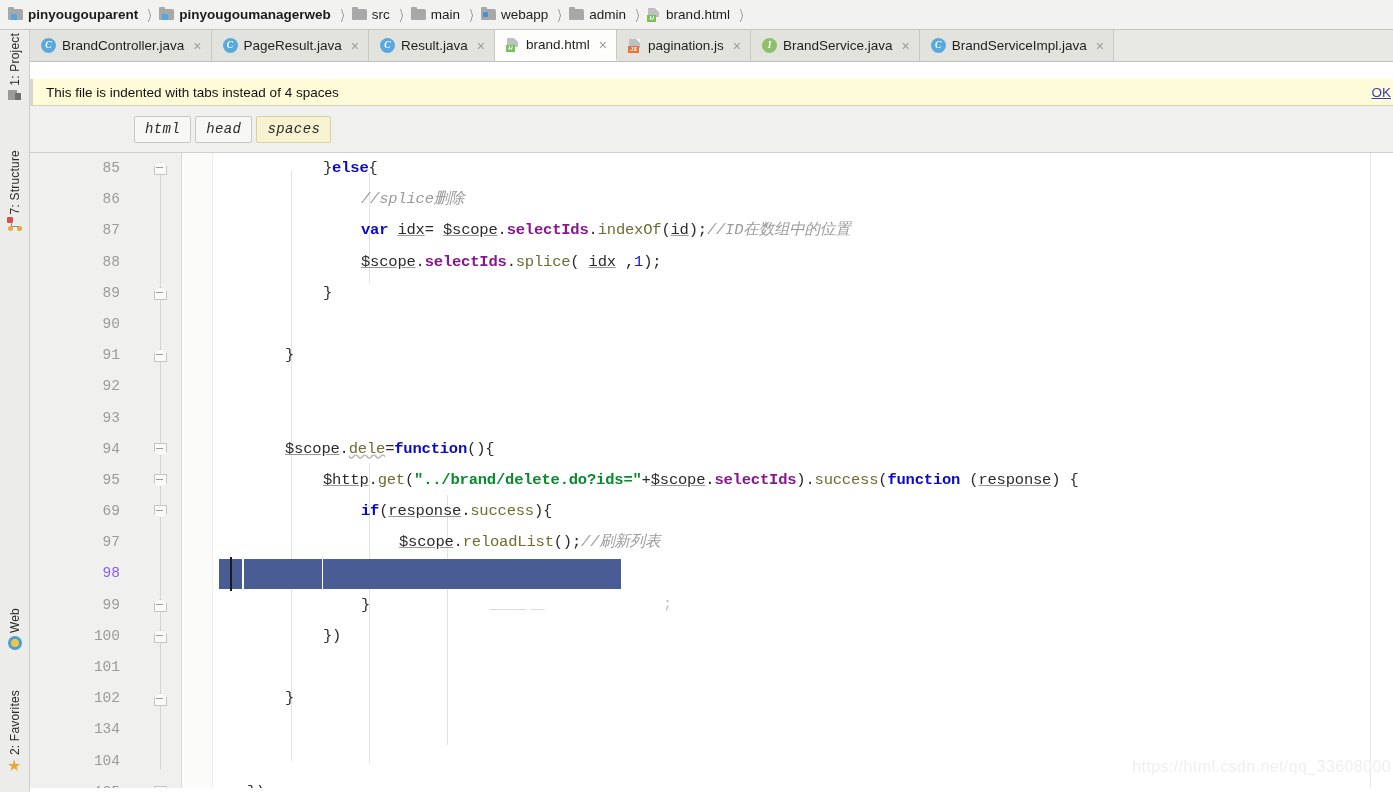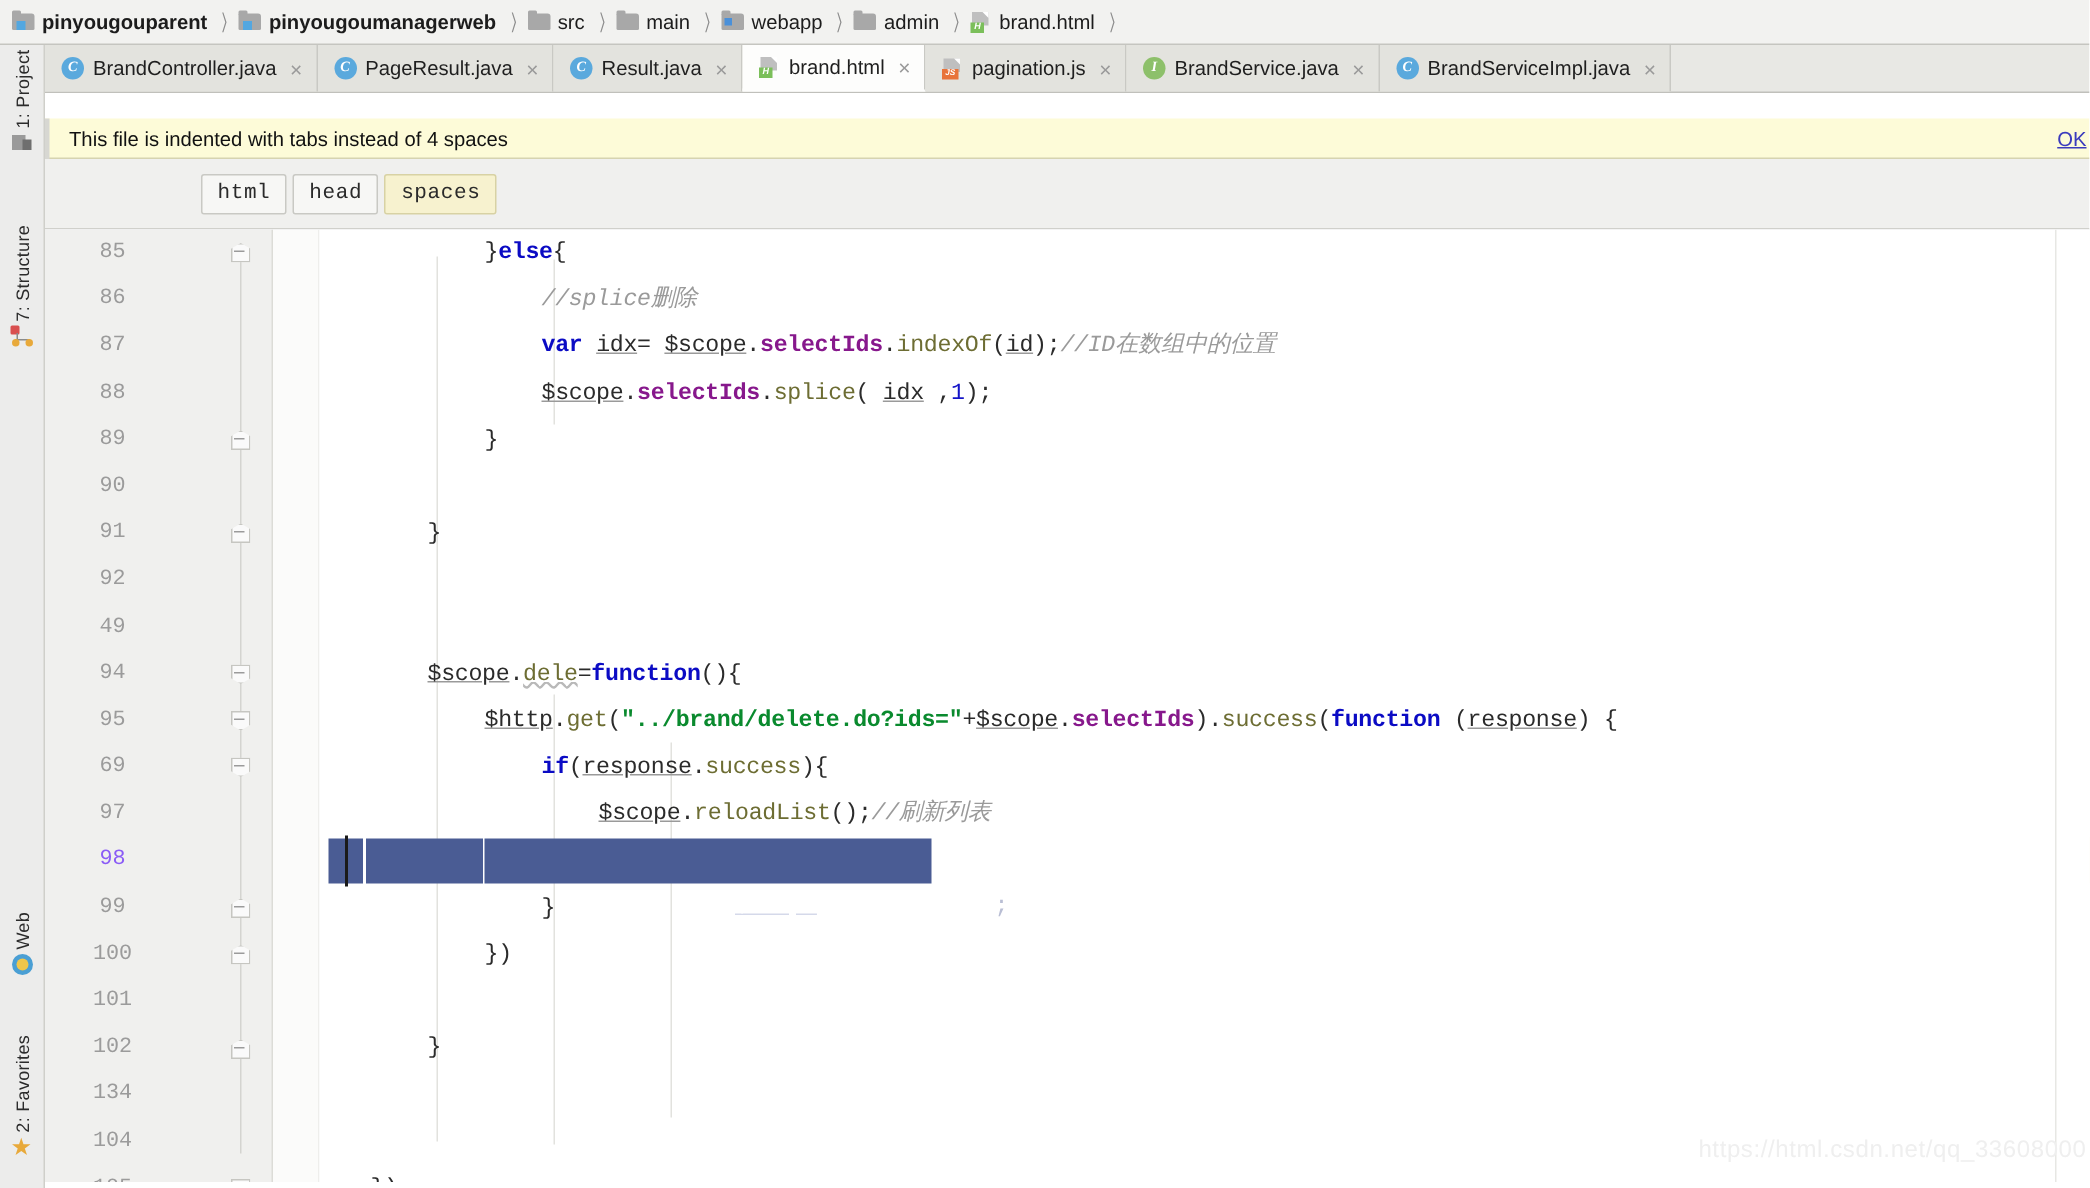--- a/index.html
+++ b/index.html
@@ -79,21 +79,21 @@
   .tagbar{
     position:absolute;left:30px;top:106px;width:1363px;height:47px;
     background:#f0f0ee;border-bottom:1px solid #d0d0cb;
     display:flex;align-items:center;padding-left:104px;box-sizing:border-box;
   }
   .tagchip{
     height:27px;min-width:46px;padding:0 10px;box-sizing:border-box;
     display:flex;align-items:center;justify-content:center;
     background:#f7f7f5;border:1px solid #c9c9c4;border-radius:2px;
     font-family:"Liberation Mono",monospace;font-size:14px;color:#2a2a2a;
-    margin-right:4px;letter-spacing:.4px;
+    margin-right:4px;letter-spacing:.4px;font-style:italic;
   }
   .tagchip.sel{background:#f7f2cf;border-color:#d8d2a4;}
 
   
   .lrail{
     position:absolute;left:0;top:30px;width:30px;height:762px;
     background:#ececeb;border-right:1px solid #cfcfca;box-sizing:border-box;
   }
   .vtool{
     position:absolute;left:0;width:30px;
@@ -125,21 +125,21 @@
   .gutter{
     position:absolute;left:0;top:0;width:152px;height:639px;
     background:#f0f0ee;border-right:1px solid #dcdcd7;box-sizing:border-box;
   }
   .annocol{position:absolute;left:152px;top:0;width:30px;height:639px;background:#fbfbfa;border-right:1px solid #eeeeec;}
   .code{position:absolute;left:183px;top:0;right:0;height:639px;background:#fff;}
 
   .row{position:relative;height:31.2px;}
   .row .lnum{
     position:absolute;left:0;top:0;width:102px;height:31.2px;
-    line-height:31.2px;text-align:center;
+    line-height:31.2px;text-align:right;
     font-family:"Liberation Mono",monospace;font-size:14.5px;color:#9b9b9b;
     padding-right:12px;box-sizing:border-box;
   }
   .row.caret .lnum{color:#8b5cf6;}
   .rowhl{position:absolute;left:0;top:0;width:1363px;height:31.2px;background:#fdf6e3;}
 
   .fold{
     position:absolute;left:124px;width:13px;height:13px;
   }
   .fold .box{
@@ -364,21 +364,21 @@
       <div class="row">
           <span class="lnum">90</span>
         </div>
       <div class="row">
           <span class="lnum">91</span>
         </div>
       <div class="row">
           <span class="lnum">92</span>
         </div>
       <div class="row">
-          <span class="lnum">49</span>
+          <span class="lnum">93</span>
         </div>
       <div class="row">
           <span class="lnum">94</span>
         </div>
       <div class="row">
           <span class="lnum">95</span>
         </div>
       <div class="row">
           <span class="lnum">69</span>
         </div>

